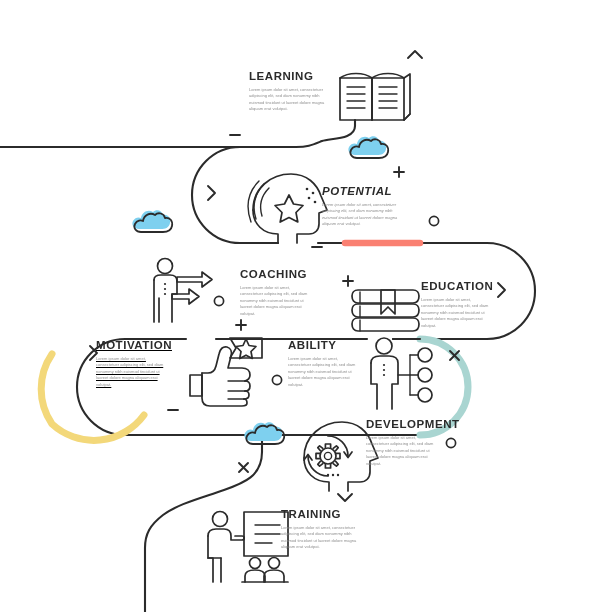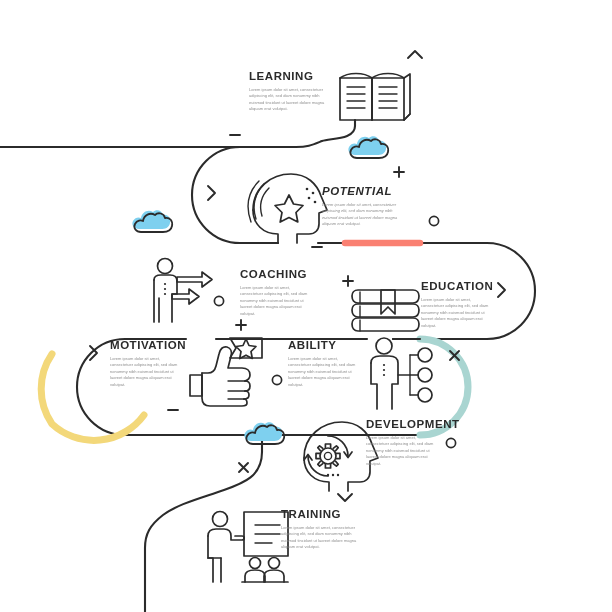--- a/index.html
+++ b/index.html
@@ -316,21 +316,21 @@
   <div class="lbl w74" style="left:216px; top:268px;margin-left:24px;">
     <h3>COACHING</h3>
     <p>Lorem ipsum dolor sit amet, consectetuer adipiscing elit, sed diam nonummy nibh euismod tincidunt ut laoreet dolore magna aliquam erat volutpat.</p>
   </div>
 
   <div class="lbl w72" style="left:421px; top:280px;">
     <h3>EDUCATION</h3>
     <p>Lorem ipsum dolor sit amet, consectetuer adipiscing elit, sed diam nonummy nibh euismod tincidunt ut laoreet dolore magna aliquam erat volutpat.</p>
   </div>
 
-  <div class="lbl w72" style="left:110px; top:339px;">
+  <div class="lbl w72" style="left:96px; top:339px;text-decoration:underline;">
     <h3>MOTIVATION</h3>
     <p>Lorem ipsum dolor sit amet, consectetuer adipiscing elit, sed diam nonummy nibh euismod tincidunt ut laoreet dolore magna aliquam erat volutpat.</p>
   </div>
 
   <div class="lbl w72" style="left:366px; top:418px;">
     <h3>DEVELOPMENT</h3>
     <p>Lorem ipsum dolor sit amet, consectetuer adipiscing elit, sed diam nonummy nibh euismod tincidunt ut laoreet dolore magna aliquam erat volutpat.</p>
   </div>
 
   <div class="lbl w72" style="left:288px; top:339px;">

